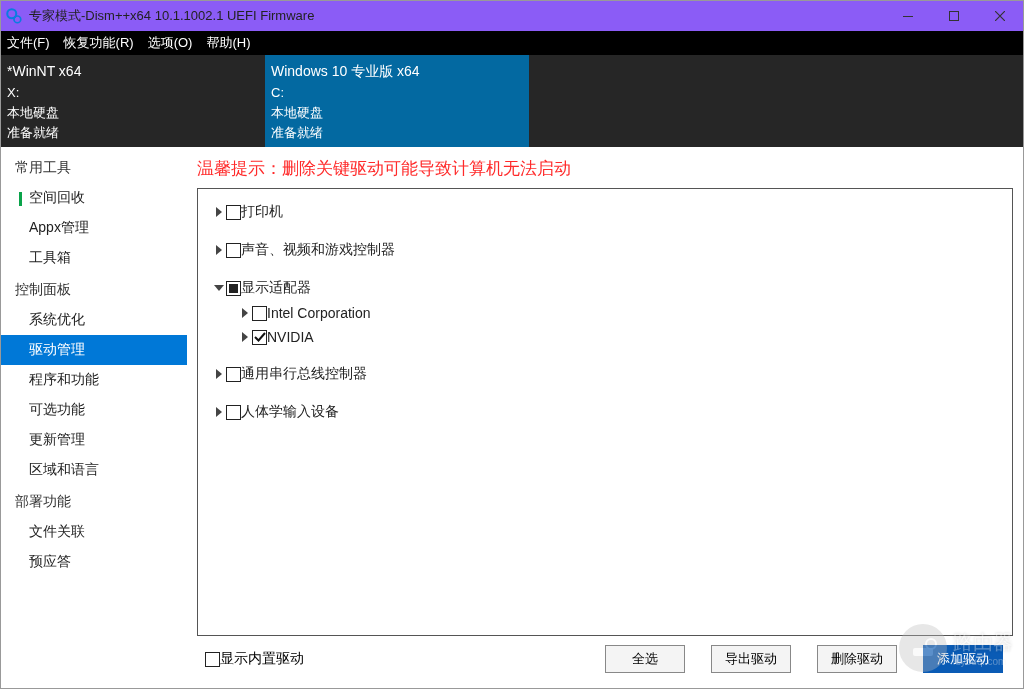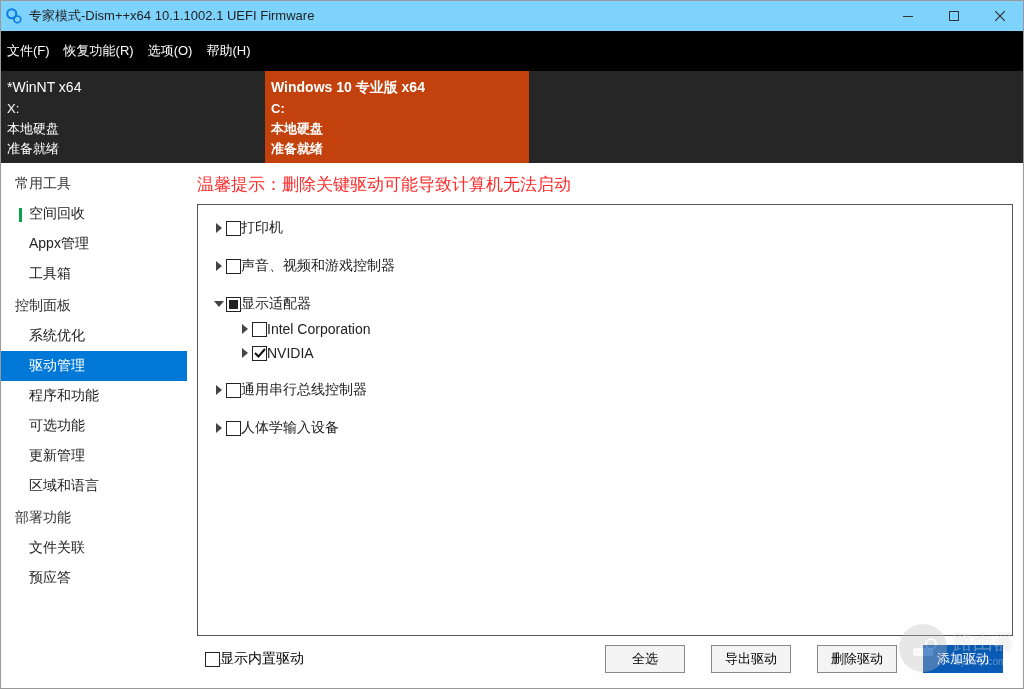--- a/index.html
+++ b/index.html
@@ -4,45 +4,45 @@
 <style>
   * { box-sizing: border-box; margin: 0; padding: 0; }
   body {
     font-family: "Microsoft YaHei", "Segoe UI", Tahoma, sans-serif;
     font-size: 13px; background: #fff; width: 1024px; height: 689px;
     overflow: hidden; display: flex; flex-direction: column;
     border: 1px solid #999;
   }
   
   .titlebar {
-    height: 30px; background: #7dd3fc; display: flex; align-items: center;
+    height: 30px; background: #8b5cf6; display: flex; align-items: center;
     padding-left: 4px; border-bottom: 0;
   }
   .titlebar .icon { width: 18px; height: 18px; margin-right: 6px; display:inline-flex; align-items:center; justify-content:center;}
   .titlebar .title { font-size: 13px; color: #222; flex: 1; }
   .winbtns { display: flex; height: 100%; }
   .winbtn {
     width: 46px; height: 30px; display: flex; align-items: center;
     justify-content: center; color: #333;
   }
   
   .menubar {
-    height: 40px; background: #000; color: #fff; display: flex;
+    height: 24px; background: #000; color: #fff; display: flex;
     align-items: center; padding: 0 6px;
   }
   .menubar .mitem { margin-right: 14px; font-size: 13px; cursor: default; }
   
   .systabs {
     background: #262626; display: flex; height: 92px; color: #fff;
   }
   .systab {
     width: 264px; padding: 6px 8px 6px 6px; font-size: 13px; line-height: 1.55;
     border-right: 0; border-left: 0;
   }
-  .systab.active { background: #c2410c; font-weight: bold; }
+  .systab.active { background: #0369a1; }
   .systab .name { font-size: 14px; }
   .systabs .filler { flex:1; }
   
   .mainrow { flex:1; display:flex; overflow:hidden; }
   
   .sidebar {
     width: 186px; background:#fff; border-right: 0; padding-top:4px;
     position:relative;
   }
   .sidecat {

